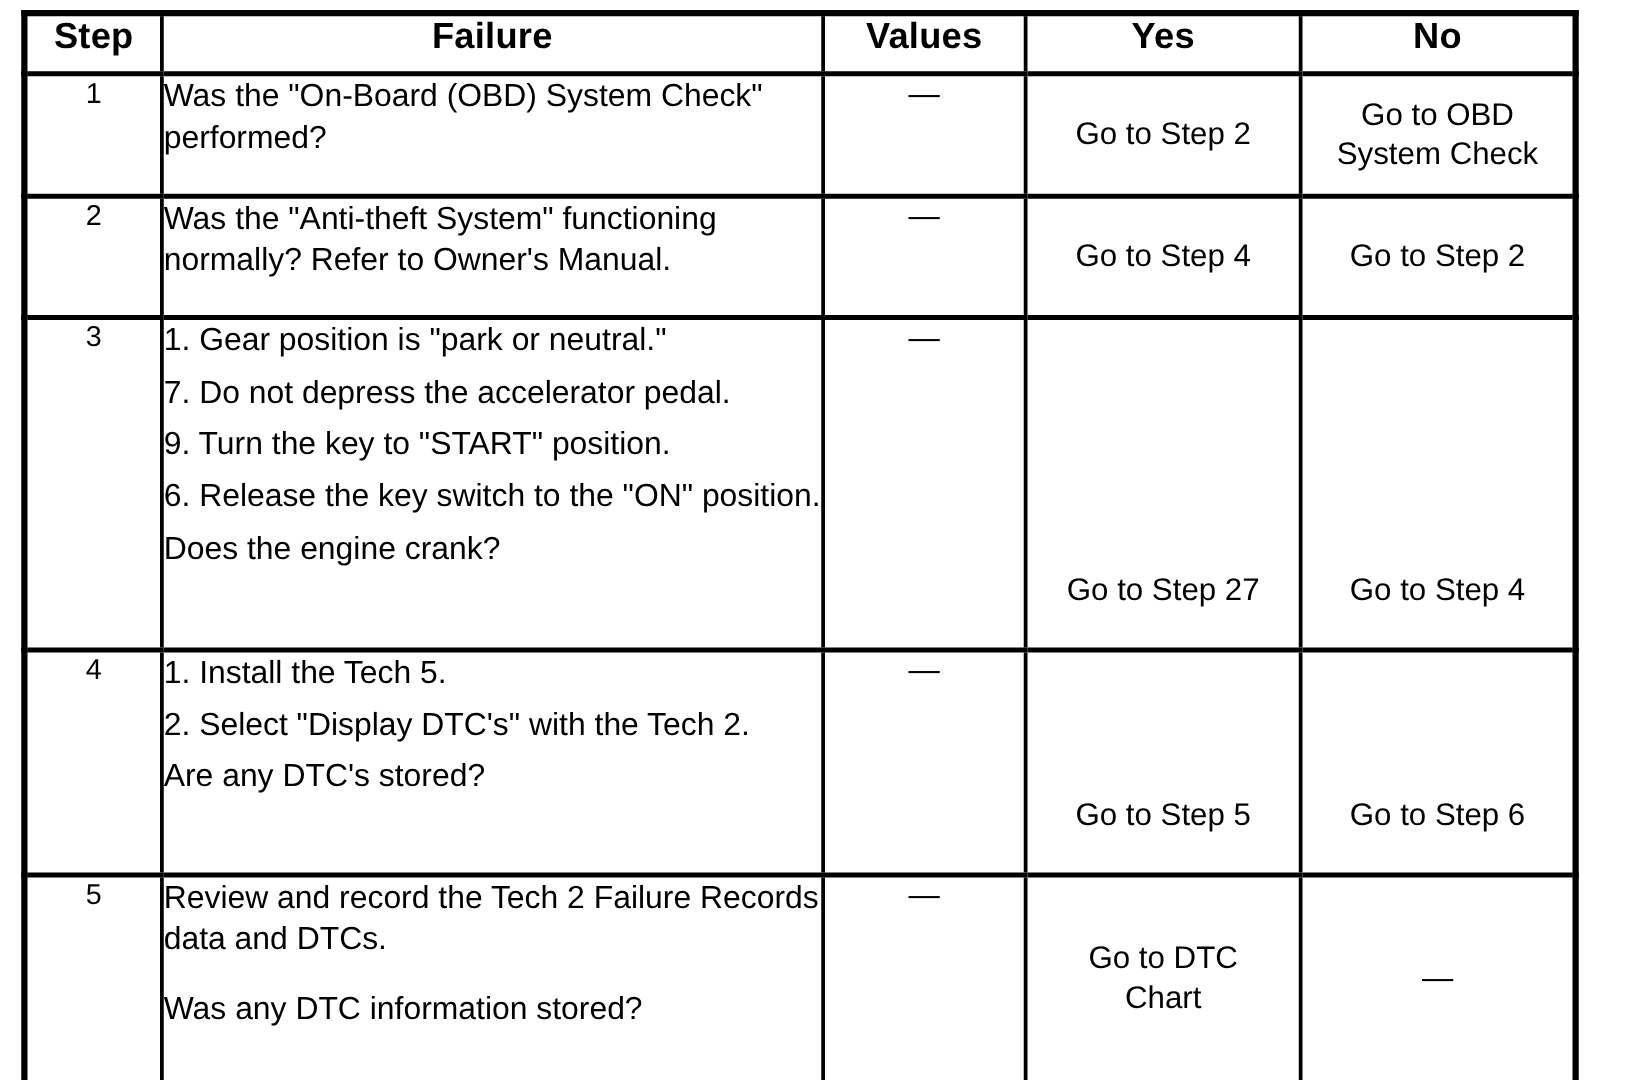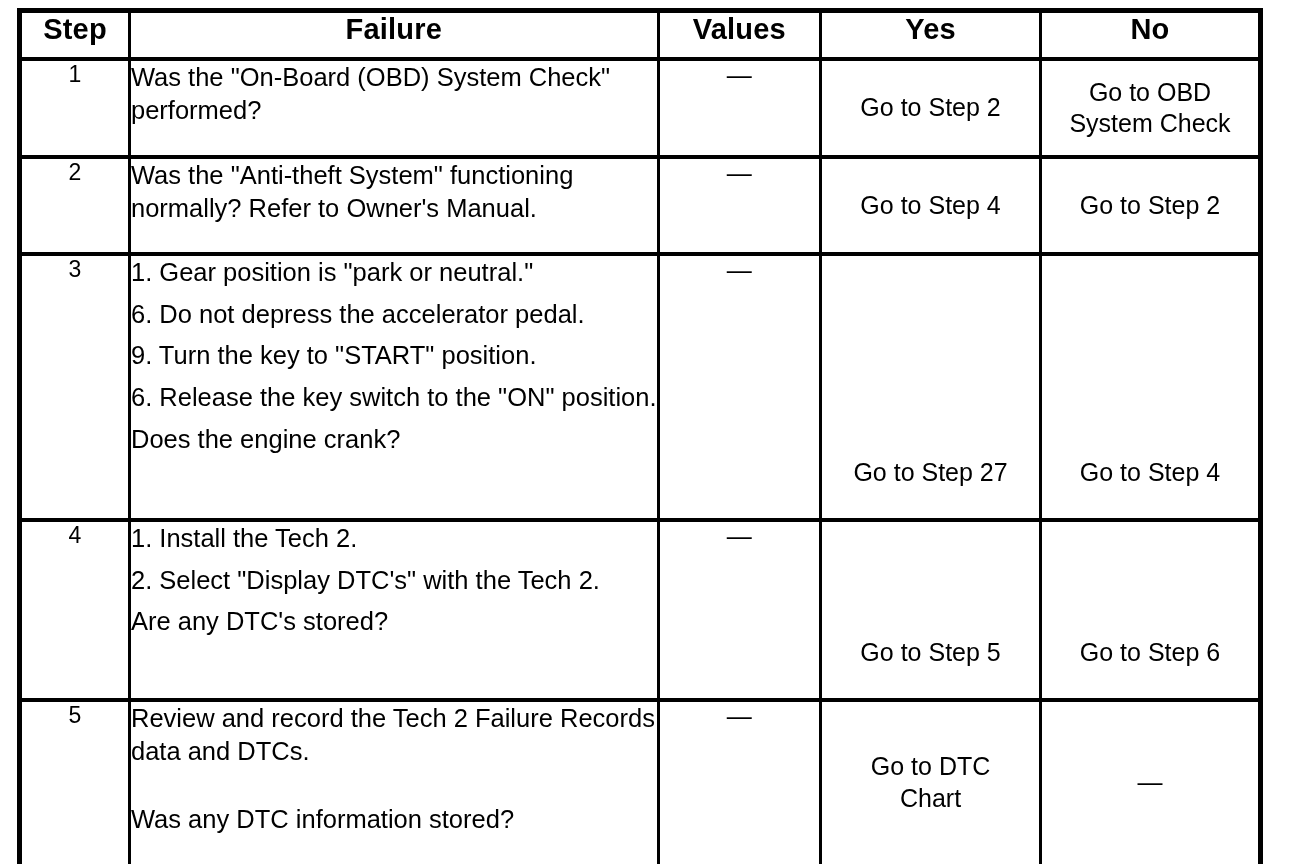--- a/index.html
+++ b/index.html
@@ -105,21 +105,21 @@
     display: block;
     margin: 0 0 9px 0;
   }
   .act-line:last-child { margin-bottom: 0; }
 
   
   .act-line.numbered {
     padding-left: 30px;
     text-indent: -30px;
   }
-  .act-line.gap-before { margin-top: 36px; }
+  .act-line.gap-before { margin-top: 24px; }
 
   
   tr.clipped td { border-bottom: none; }
 </style>
 </head>
 <body>
 
 <div id="sheet">
 
   <table class="diag">
@@ -160,33 +160,33 @@
             <span class="act-line">Was the "Anti-theft System" functioning normally? Refer to Owner's Manual.</span>
           </td>
           <td class="values"><span class="dash">—</span></td>
           <td class="branch v-mid">Go to Step 4</td>
           <td class="branch v-mid">Go to Step 2</td>
         </tr>
         <tr style="height: 266px;">
           <td class="step">3</td>
           <td class="action">
             <span class="act-line numbered">1. Gear position is "park or neutral."</span>
-            <span class="act-line numbered">6. Do not depress the accelerator pedal.</span>
+            <span class="act-line numbered">7. Do not depress the accelerator pedal.</span>
             <span class="act-line numbered">9. Turn the key to "START" position.</span>
             <span class="act-line numbered">6. Release the key switch to the "ON" position.</span>
             <span class="act-line">Does the engine crank?</span>
           </td>
           <td class="values"><span class="dash">—</span></td>
           <td class="branch v-bottom">Go to Step 27</td>
           <td class="branch v-bottom">Go to Step 4</td>
         </tr>
         <tr style="height: 180px;">
           <td class="step">4</td>
           <td class="action">
-            <span class="act-line numbered">1. Install the Tech 2.</span>
+            <span class="act-line numbered">1. Install the Tech 5.</span>
             <span class="act-line numbered">2. Select "Display DTC's" with the Tech 2.</span>
             <span class="act-line">Are any DTC's stored?</span>
           </td>
           <td class="values"><span class="dash">—</span></td>
           <td class="branch v-bottom">Go to Step 5</td>
           <td class="branch v-bottom">Go to Step 6</td>
         </tr>
         <tr class="clipped" style="height: 166px;">
           <td class="step">5</td>
           <td class="action">

